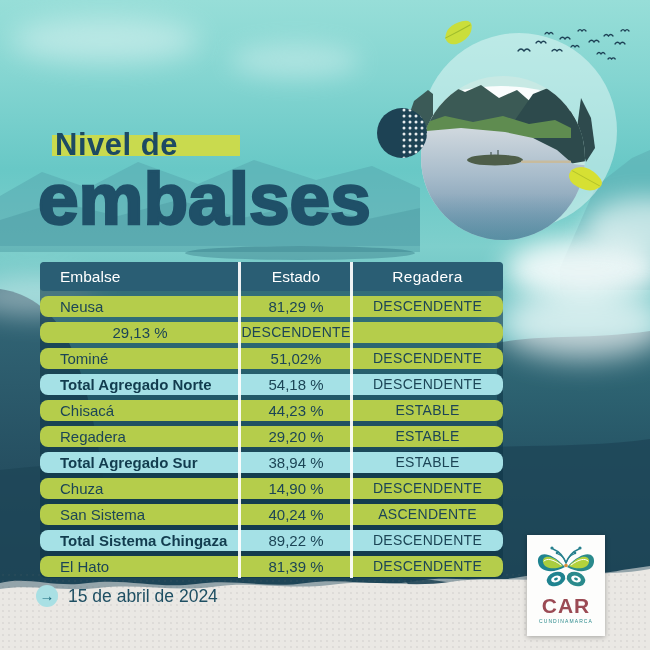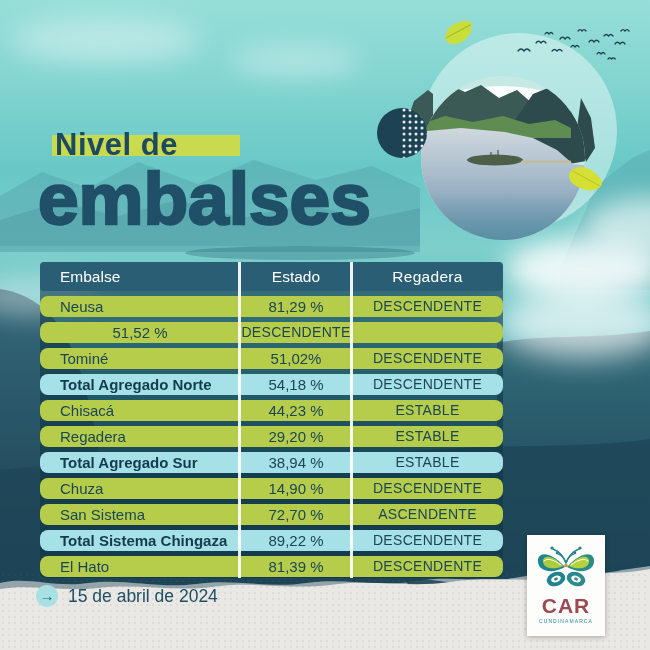--- a/index.html
+++ b/index.html
@@ -170,21 +170,21 @@
     <div class="c-end" style="font-size:15.5px;">Regadera</div>
   </div>
 
   <div class="rows" style="z-index:11;">
     <div class="trow">
       <div class="c-name">Neusa</div>
       <div class="c-mid">81,29 %</div>
       <div class="c-end">DESCENDENTE</div>
     </div>
     <div class="trow">
-      <div class="c-mid">51,52 %</div>
+      <div class="c-mid">29,13 %</div>
       <div class="c-end">DESCENDENTE</div>
     </div>
     <div class="trow">
       <div class="c-name">Tominé</div>
       <div class="c-mid">51,02%</div>
       <div class="c-end">DESCENDENTE</div>
     </div>
     <div class="trow total">
       <div class="c-name">Total Agregado Norte</div>
       <div class="c-mid">54,18 %</div>
@@ -205,21 +205,21 @@
       <div class="c-mid">38,94 %</div>
       <div class="c-end">ESTABLE</div>
     </div>
     <div class="trow">
       <div class="c-name">Chuza</div>
       <div class="c-mid">14,90 %</div>
       <div class="c-end">DESCENDENTE</div>
     </div>
     <div class="trow">
       <div class="c-name">San Sistema</div>
-      <div class="c-mid">72,70 %</div>
+      <div class="c-mid">40,24 %</div>
       <div class="c-end">ASCENDENTE</div>
     </div>
     <div class="trow total">
       <div class="c-name">Total Sistema Chingaza</div>
       <div class="c-mid">89,22 %</div>
       <div class="c-end">DESCENDENTE</div>
     </div>
     <div class="trow">
       <div class="c-name">El Hato</div>
       <div class="c-mid">81,39 %</div>

